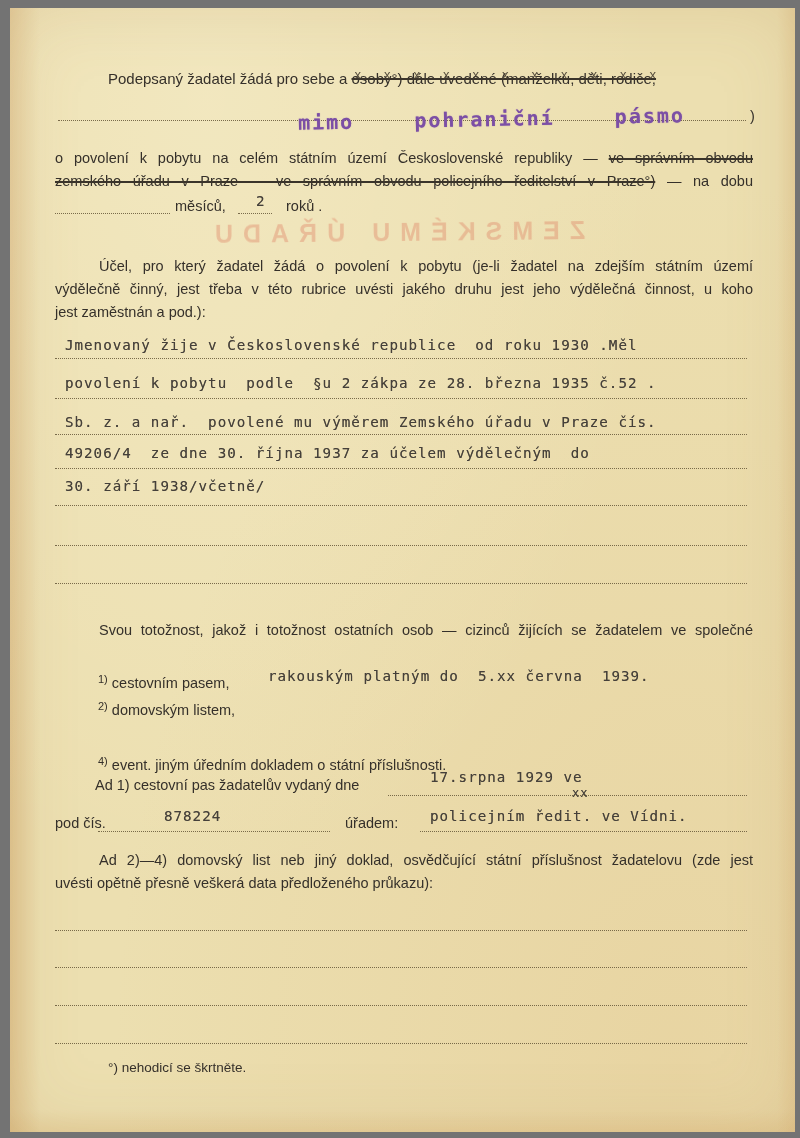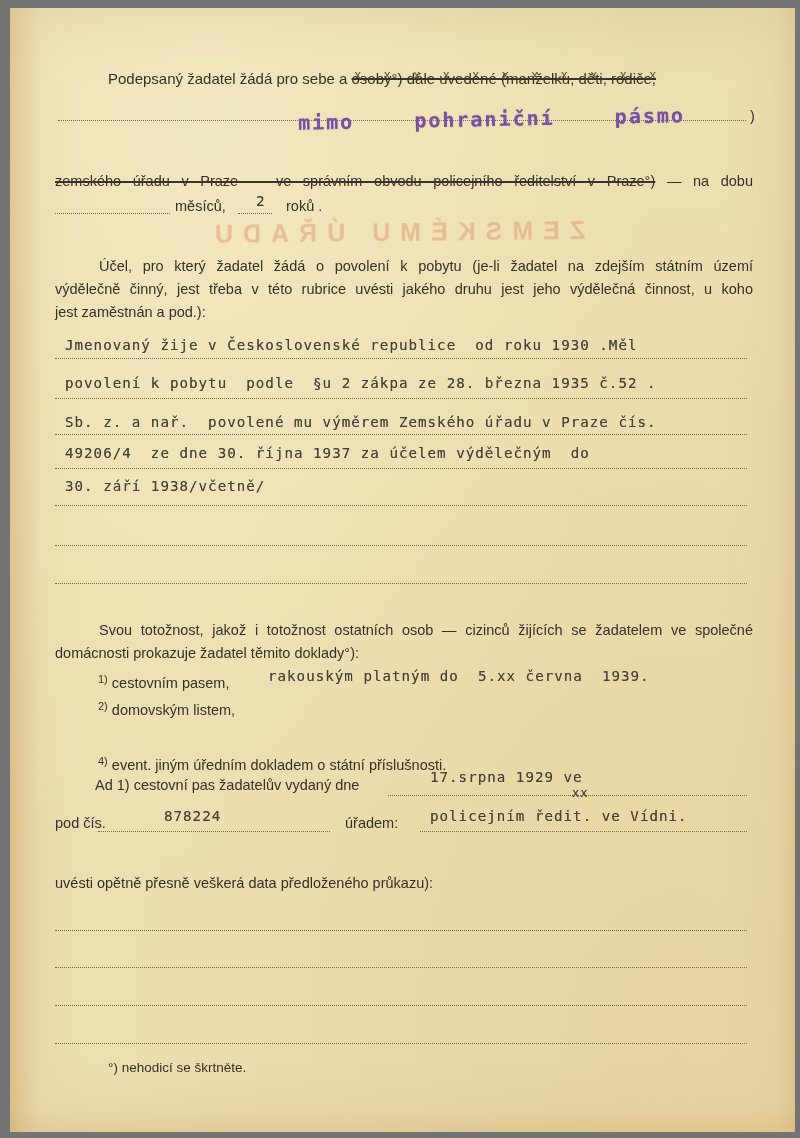--- a/index.html
+++ b/index.html
@@ -49,20 +49,24 @@
         <span class="struck">osoby°) dále uvedené (manželku, děti, rodiče,</span>
         <span class="xover">xxxxxxxxxxxxxxx</span>
       </span>
     </div>
 
     <div class="rule" style="left:48px;top:98px;width:688px;"></div>
     <div class="abs printed" style="left:740px;top:100px;">)</div>
 
     <div class="abs stamp-purple" style="left:288px;top:99px;">mimo  pohraniční  pásmo</div>
 
+    <div class="abs printed jline" style="left:45px;top:139px;width:698px;">
+      <span>o povolení k pobytu na celém státním území Československé republiky —</span>
+      <span class="struck">ve správním obvodu</span>
+    </div>
     <div class="abs printed jline" style="left:45px;top:162px;width:698px;">
       <span class="struck">zemského úřadu v Praze — ve správním obvodu policejního ředitelství v Praze°)</span>
       <span>— na dobu</span>
     </div>
 
     <div class="rule" style="left:45px;top:191px;width:115px;"></div>
     <div class="abs printed" style="left:165px;top:190px;">měsíců,</div>
     <div class="rule" style="left:228px;top:191px;width:34px;"></div>
     <div class="abs typed" style="left:246px;top:185px;">2</div>
     <div class="abs printed" style="left:276px;top:190px;">roků .</div>
@@ -80,21 +84,20 @@
     <div class="abs typed" style="left:55px;top:406px;">Sb. z. a nař.  povolené mu výměrem Zemského úřadu v Praze čís.</div>
     <div class="rule" style="left:45px;top:412px;width:692px;"></div>
     <div class="abs typed" style="left:55px;top:437px;">49206/4  ze dne 30. října 1937 za účelem výdělečným  do</div>
     <div class="rule" style="left:45px;top:446px;width:692px;"></div>
     <div class="abs typed" style="left:55px;top:470px;">30. září 1938/včetně/</div>
     <div class="rule" style="left:45px;top:483px;width:692px;"></div>
     <div class="rule" style="left:45px;top:523px;width:692px;"></div>
     <div class="rule" style="left:45px;top:561px;width:692px;"></div>
 
     <div class="abs printed jline indent" style="left:45px;top:611px;width:698px;">Svou totožnost, jakož i totožnost ostatních osob — cizinců žijících se žadatelem ve společné</div>
-    <div class="abs printed lline" style="left:45px;top:634px;width:698px;">domácnosti prokazuje žadatel těmito doklady°):</div>
 
     <div class="abs printed" style="left:88px;top:665px;white-space:nowrap;">
       <span class="num">1)</span>
       <span>cestovním pasem,</span>
     </div>
     <div class="abs typed" style="left:258px;top:660px;">rakouským platným do  5.xx června  1939.</div>
     <div class="abs printed" style="left:88px;top:692px;white-space:nowrap;">
       <span class="num">2)</span>
       <span>domovským listem,</span>
     </div>
@@ -108,20 +111,21 @@
     <div class="abs typed typed-sub" style="left:562px;top:778px;">xx</div>
     <div class="rule" style="left:378px;top:773px;width:359px;"></div>
 
     <div class="abs printed" style="left:45px;top:807px;">pod čís.</div>
     <div class="abs typed" style="left:125px;top:800px;margin-left:29px;">878224</div>
     <div class="rule" style="left:88px;top:809px;width:232px;"></div>
     <div class="abs printed" style="left:335px;top:807px;">úřadem:</div>
     <div class="abs typed" style="left:420px;top:800px;">policejním ředit. ve Vídni.</div>
     <div class="rule" style="left:410px;top:809px;width:327px;"></div>
 
+    <div class="abs printed jline indent" style="left:45px;top:841px;width:698px;">Ad 2)—4) domovský list neb jiný doklad, osvědčující státní příslušnost žadatelovu (zde jest</div>
     <div class="abs printed lline" style="left:45px;top:864px;width:698px;">uvésti opětně přesně veškerá data předloženého průkazu):</div>
 
     <div class="rule" style="left:45px;top:908px;width:692px;"></div>
     <div class="rule" style="left:45px;top:945px;width:692px;"></div>
     <div class="rule" style="left:45px;top:983px;width:692px;"></div>
     <div class="rule" style="left:45px;top:1021px;width:692px;"></div>
 
     <div class="abs printed small" style="left:98px;top:1052px;">°) nehodicí se škrtněte.</div>
 
   </div>

